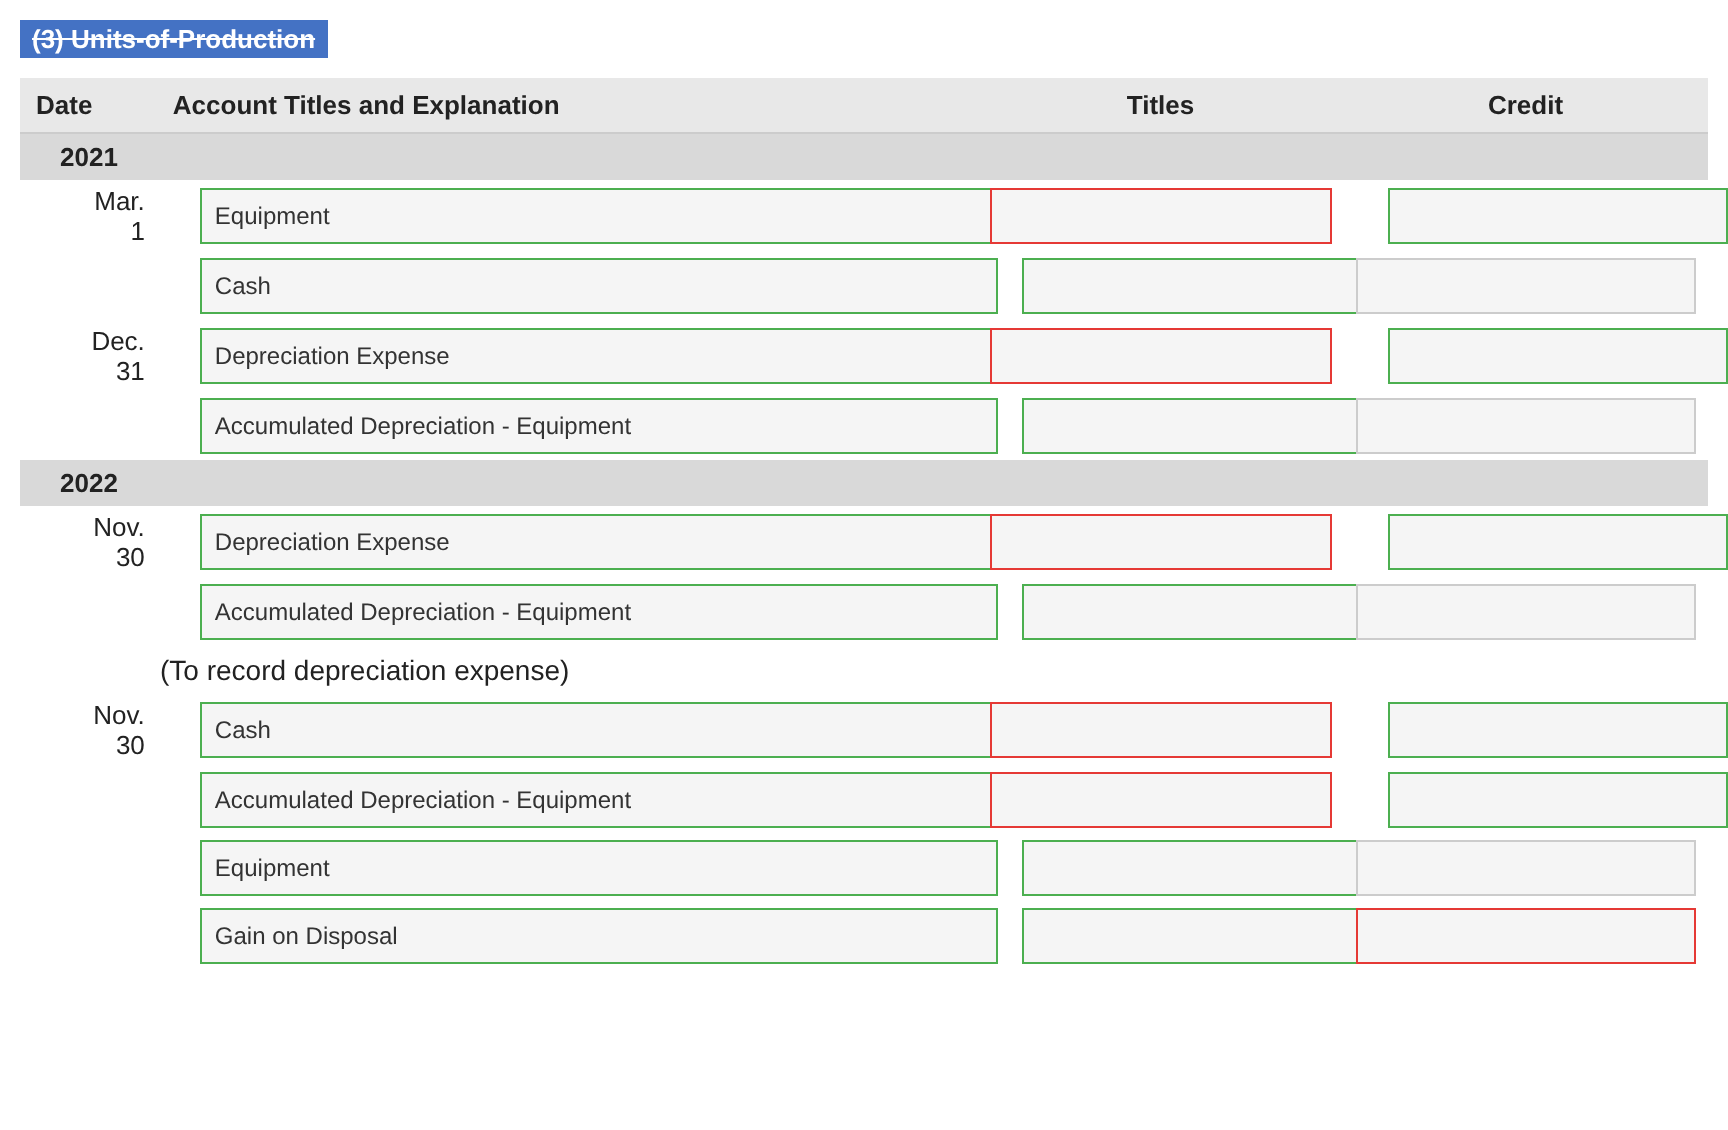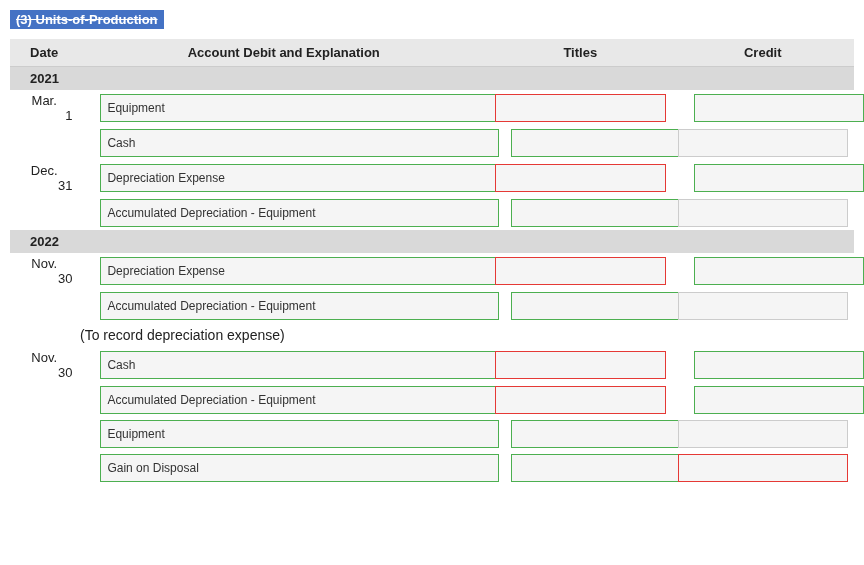--- a/index.html
+++ b/index.html
@@ -21,21 +21,21 @@
       text-decoration: line-through;
       text-align: center;
     }
     .journal-table {
       width: 100%;
       border-collapse: collapse;
     }
     .journal-table th {
       background: #e8e8e8;
       padding: 6px 8px;
-      text-align: center;
+      text-align: left;
       font-weight: bold;
       font-size: 13px;
       border-bottom: 1px solid #ccc;
     }
     .journal-table th.center {
       text-align: center;
     }
     .journal-table td {
       padding: 3px 6px;
       vertical-align: middle;
@@ -49,21 +49,20 @@
     .date-cell {
       width: 60px;
       text-align: right;
       padding-right: 10px;
       vertical-align: top;
       padding-top: 8px;
       font-size: 13px;
     }
     .date-cell .month {
       display: block;
-      text-align: center;
     }
     .date-cell .day {
       display: block;
       text-align: right;
     }
     .input-cell {
       width: 360px;
     }
     .debit-cell {
       width: 160px;
@@ -100,21 +99,21 @@
 <body>
 
 
 
 <div class="title-bar">(3) Units-of-Production</div>
 
 <table class="journal-table">
   <thead>
     <tr>
       <th class="date-cell" style="width:60px;">Date</th>
-      <th class="col-account">Account Debit and Explanation</th>
+      <th class="col-account">Account Titles and Explanation</th>
       <th class="col-debit center">Titles</th>
       <th class="col-credit center">Credit</th>
     </tr>
   </thead>
   <tbody id="journal-body">
   <tr class="year-row">
         <td colspan="4">2021</td>
       </tr>
       <tr>
         <td class="date-cell">

